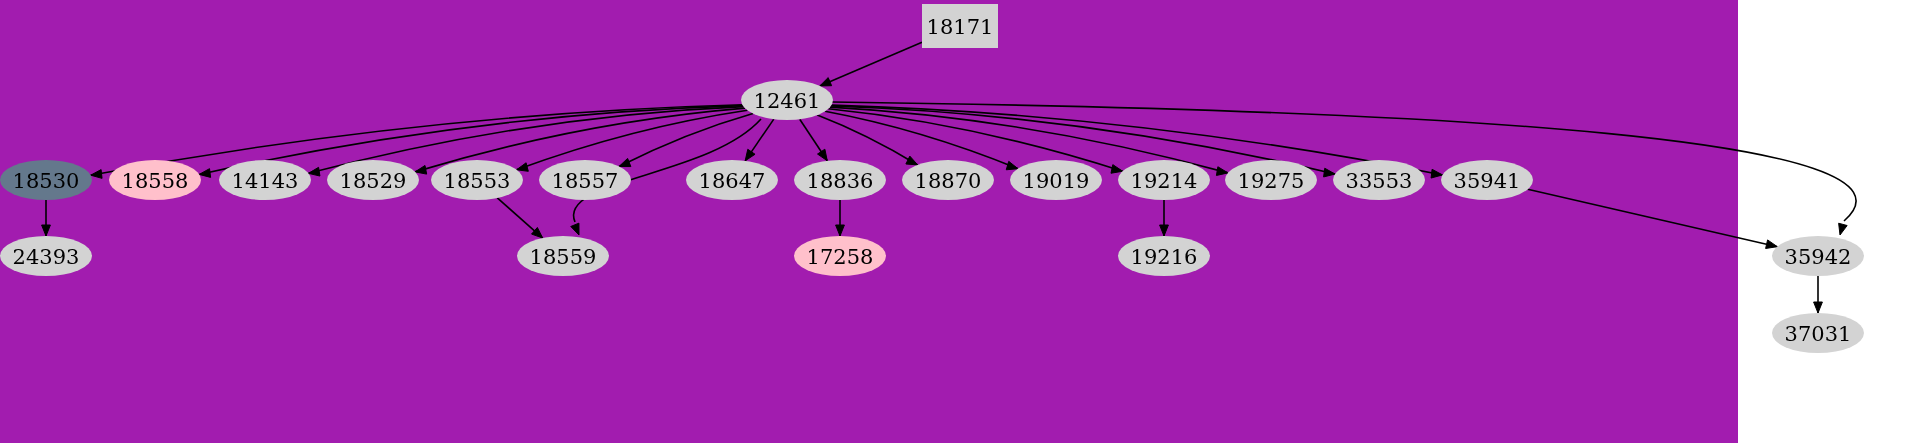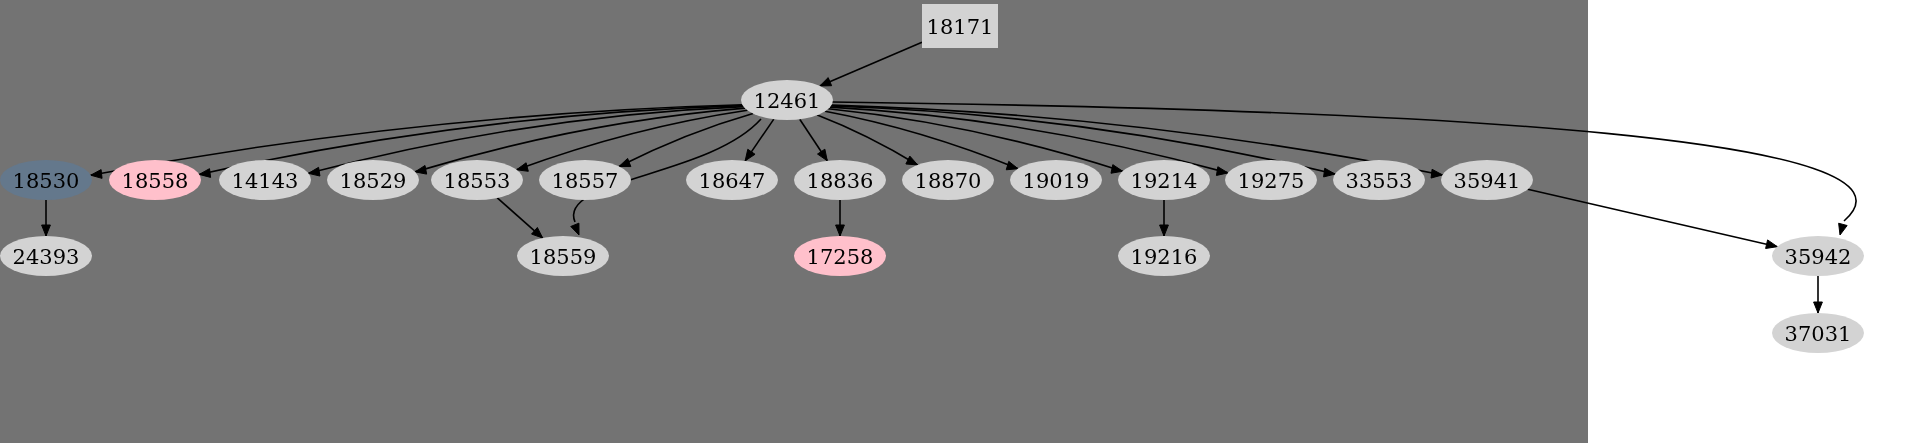--- a/index.html
+++ b/index.html
@@ -1,19 +1,19 @@
 <!DOCTYPE html>
 <html><head>
 <meta charset="utf-8">
 <title>Graph</title>
 <style>
   html,body{margin:0;padding:0;background:#ffffff;}
   body{width:1929px;height:443px;overflow:hidden;
        font-family:"DejaVu Serif","Liberation Serif",serif;}
-  #graph-root{position:relative;width:1588px;height:443px;background:#737373;}
+  #graph-root{position:relative;width:1738px;height:443px;background:#a21caf;}
   #graph-svg{position:absolute;top:0;left:0;width:1929px;height:443px;}
   .node-label{
     font-family:"DejaVu Serif","Liberation Serif",serif;
     font-size:21px;
     fill:#000000;
     text-anchor:middle;
     dominant-baseline:central;
   }
   .edge{fill:none;stroke:#000000;stroke-width:1.6px;}
   .arrowfill{fill:#000000;stroke:#000000;stroke-width:1px;}

